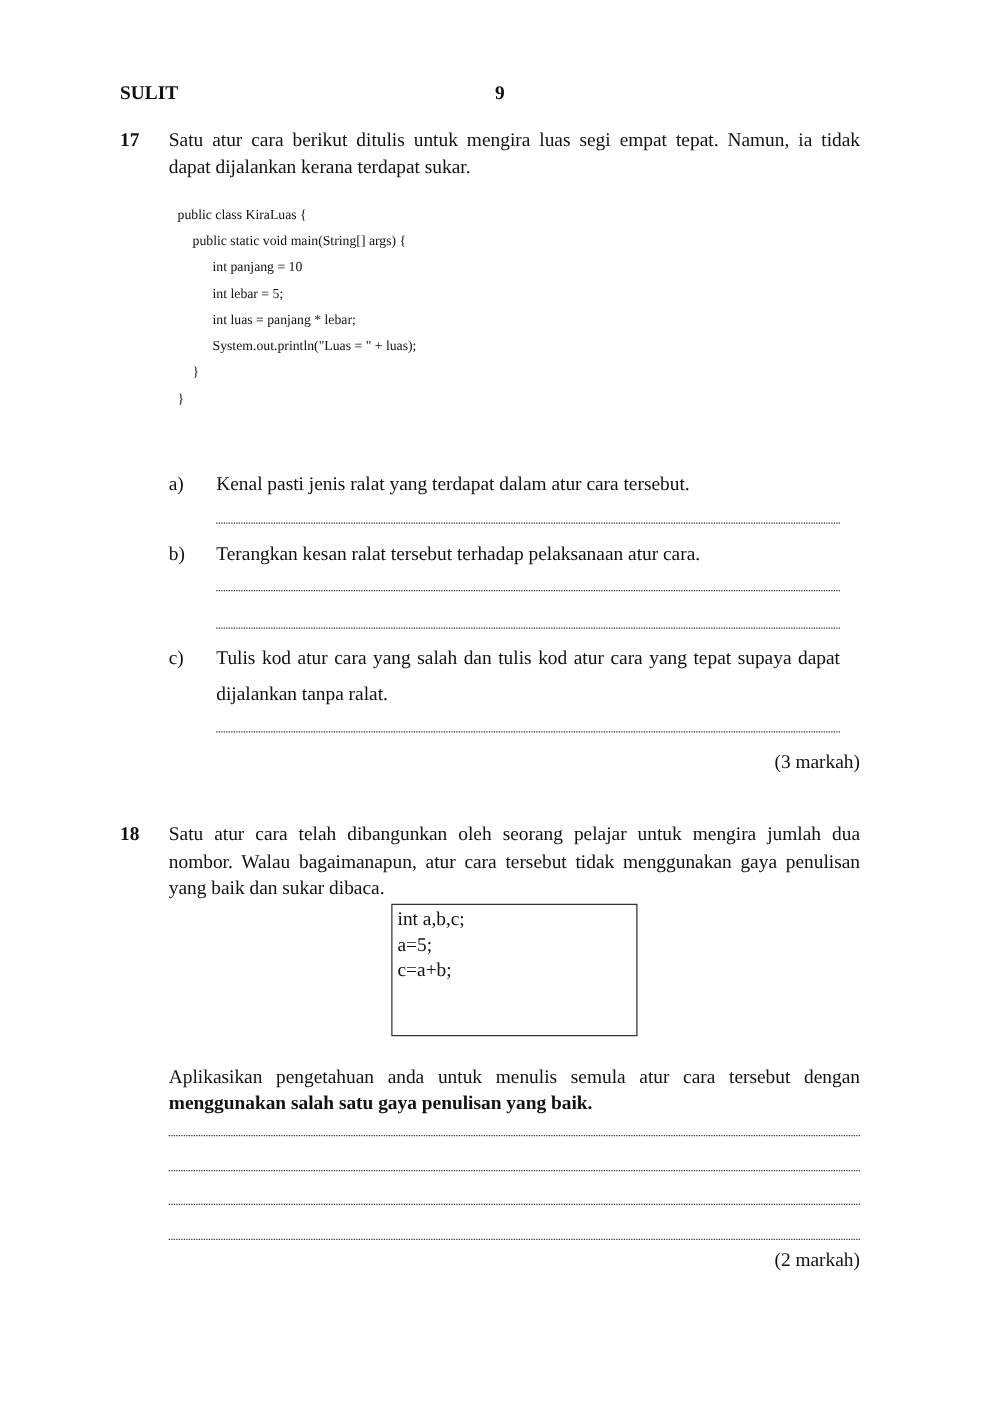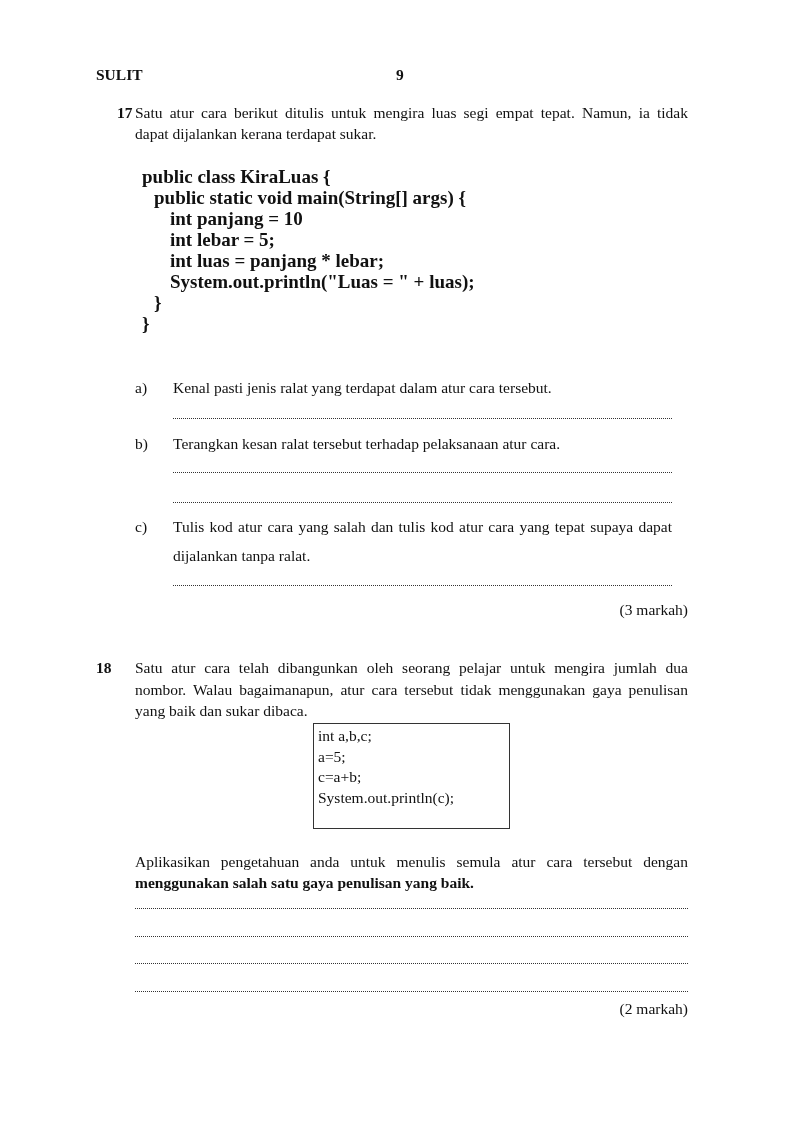--- a/index.html
+++ b/index.html
@@ -5,29 +5,29 @@
   html, body { margin:0; padding:0; background:#ffffff; }
   body { width:800px; height:1131px; position:relative; overflow:hidden;
          font-family:"Liberation Serif", serif; color:#111; font-size:15.5px; }
   .abs { position:absolute; white-space:nowrap; }
   .bold { font-weight:bold; }
   .just { white-space:normal; text-align:justify; text-align-last:justify; }
   .dots { position:absolute; height:0; border-bottom:1.6px dotted #333; }
   .codebox { position:absolute; left:313px; top:723px; width:197px; height:106px;
              border:1px solid #333; box-sizing:border-box; padding:2px 0 0 4px; }
   .codebox div { line-height:20.5px; font-size:15.5px; white-space:nowrap; }
-  .code { font-weight:bold; font-size:19px; }
+  .code { font-weight:normal; font-size:11px; }
 </style>
 </head>
 <body>
 
 <div class="abs bold" style="left:96px;top:66px;">SULIT</div>
 <div class="abs bold" style="left:396px;top:66px;">9</div>
 
-<div class="abs bold" style="left:96px;top:104px;margin-left:21px;">17</div>
+<div class="abs bold" style="left:96px;top:104px;">17</div>
 <div class="abs just" style="left:135px;top:104px;width:553px;">Satu atur cara berikut ditulis untuk mengira luas segi empat tepat. Namun, ia tidak</div>
 <div class="abs" style="left:135px;top:125px;">dapat dijalankan kerana terdapat sukar.</div>
 
 <div>
   <div class="abs code" style="left:142px;top:166px;">public class KiraLuas {</div>
   <div class="abs code" style="left:154px;top:187px;">public static void main(String[] args) {</div>
   <div class="abs code" style="left:170px;top:208px;">int panjang = 10</div>
   <div class="abs code" style="left:170px;top:229px;">int lebar = 5;</div>
   <div class="abs code" style="left:170px;top:250px;">int luas = panjang * lebar;</div>
   <div class="abs code" style="left:170px;top:271px;">System.out.println("Luas = " + luas);</div>
@@ -53,21 +53,20 @@
 
 <div class="abs bold" style="left:96px;top:659px;">18</div>
 <div class="abs just" style="left:135px;top:659px;width:553px;">Satu atur cara telah dibangunkan oleh seorang pelajar untuk mengira jumlah dua</div>
 <div class="abs just" style="left:135px;top:681px;width:553px;">nombor. Walau bagaimanapun, atur cara tersebut tidak menggunakan gaya penulisan</div>
 <div class="abs" style="left:135px;top:702px;">yang baik dan sukar dibaca.</div>
 
 <div class="codebox">
   <div>int a,b,c;</div>
   <div>a=5;</div>
   <div>c=a+b;</div>
-  <div>System.out.println(c);</div>
 </div>
 
 <div class="abs just" style="left:135px;top:853px;width:553px;">Aplikasikan pengetahuan anda untuk menulis semula atur cara tersebut dengan</div>
 <div class="abs bold" style="left:135px;top:874px;">menggunakan salah satu gaya penulisan yang baik.</div>
 
 <div class="dots" style="left:135px;width:553px;top:908px;"></div>
 <div class="dots" style="left:135px;width:553px;top:936px;"></div>
 <div class="dots" style="left:135px;width:553px;top:963px;"></div>
 <div class="dots" style="left:135px;width:553px;top:991px;"></div>
 

